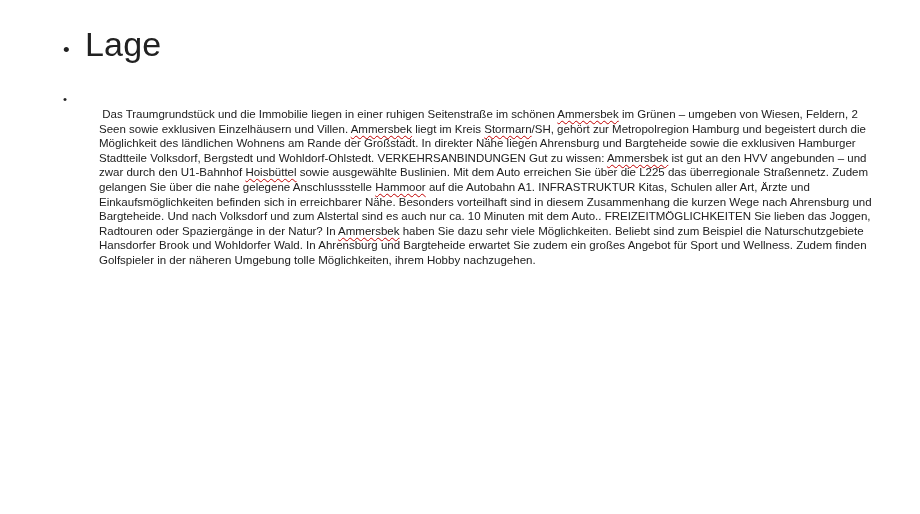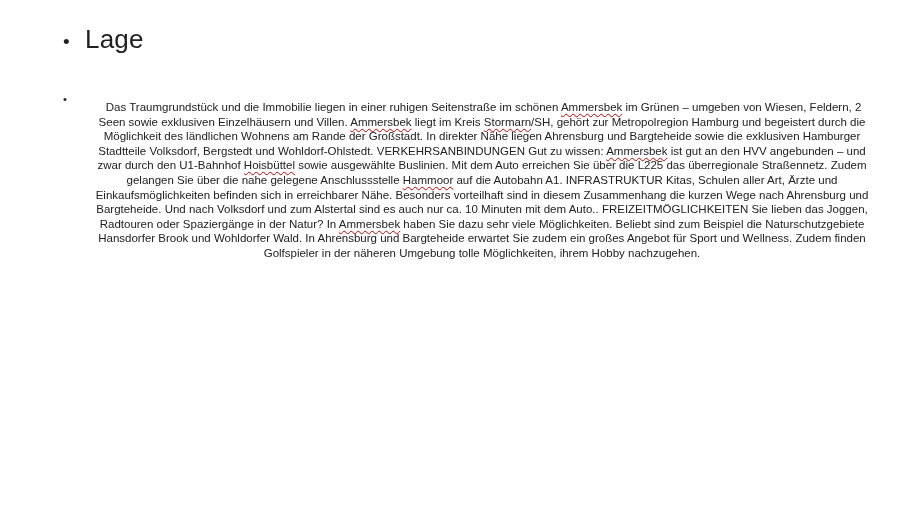--- a/index.html
+++ b/index.html
@@ -25,45 +25,45 @@
     display: flex;
     align-items: baseline;
   }
   .title-bullet {
     font-size: 19px;
     width: 22px;
     flex: none;
   }
   .title-text {
     margin: 0;
-    font-size: 26px;
+    font-size: 34px;
     font-weight: 400;
     line-height: 1.15;
     letter-spacing: 0.2px;
   }
   .body-item {
     position: absolute;
     left: 63px;
     top: 92px;
     display: flex;
     align-items: flex-start;
   }
   .body-bullet {
     font-size: 11.5px;
     line-height: 14.6px;
     width: 21px;
     flex: none;
   }
   .body-text {
-    margin: 8px;
+    margin: 15px;
     width: 780px;
     font-size: 11.5px;
     line-height: 14.6px;
     white-space: pre-wrap;
-    text-align: center;
+    text-align: left;
   }
   .misspelled {
     text-decoration-line: underline;
     text-decoration-style: wavy;
     text-decoration-color: var(--squiggle);
     text-decoration-thickness: 1px;
     text-underline-offset: 2px;
     text-decoration-skip-ink: none;
   }
 </style>

